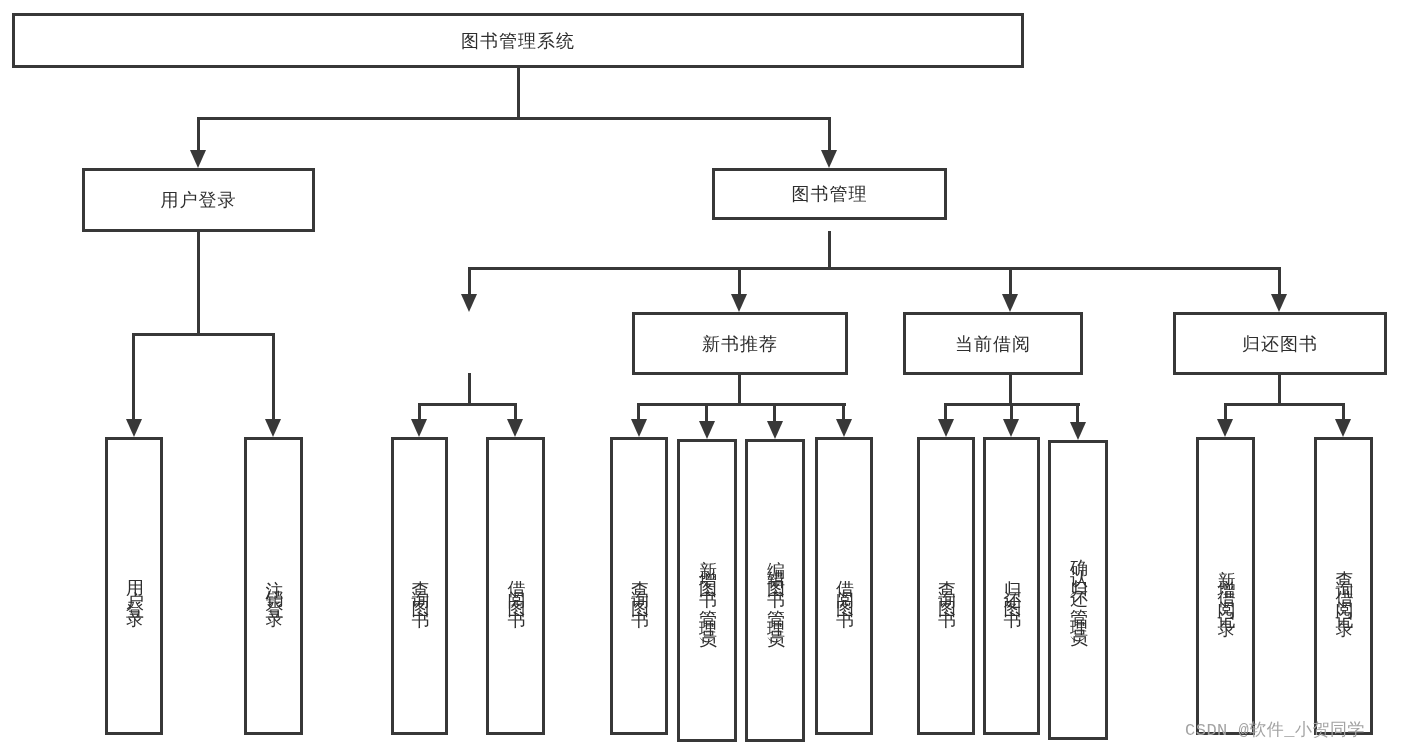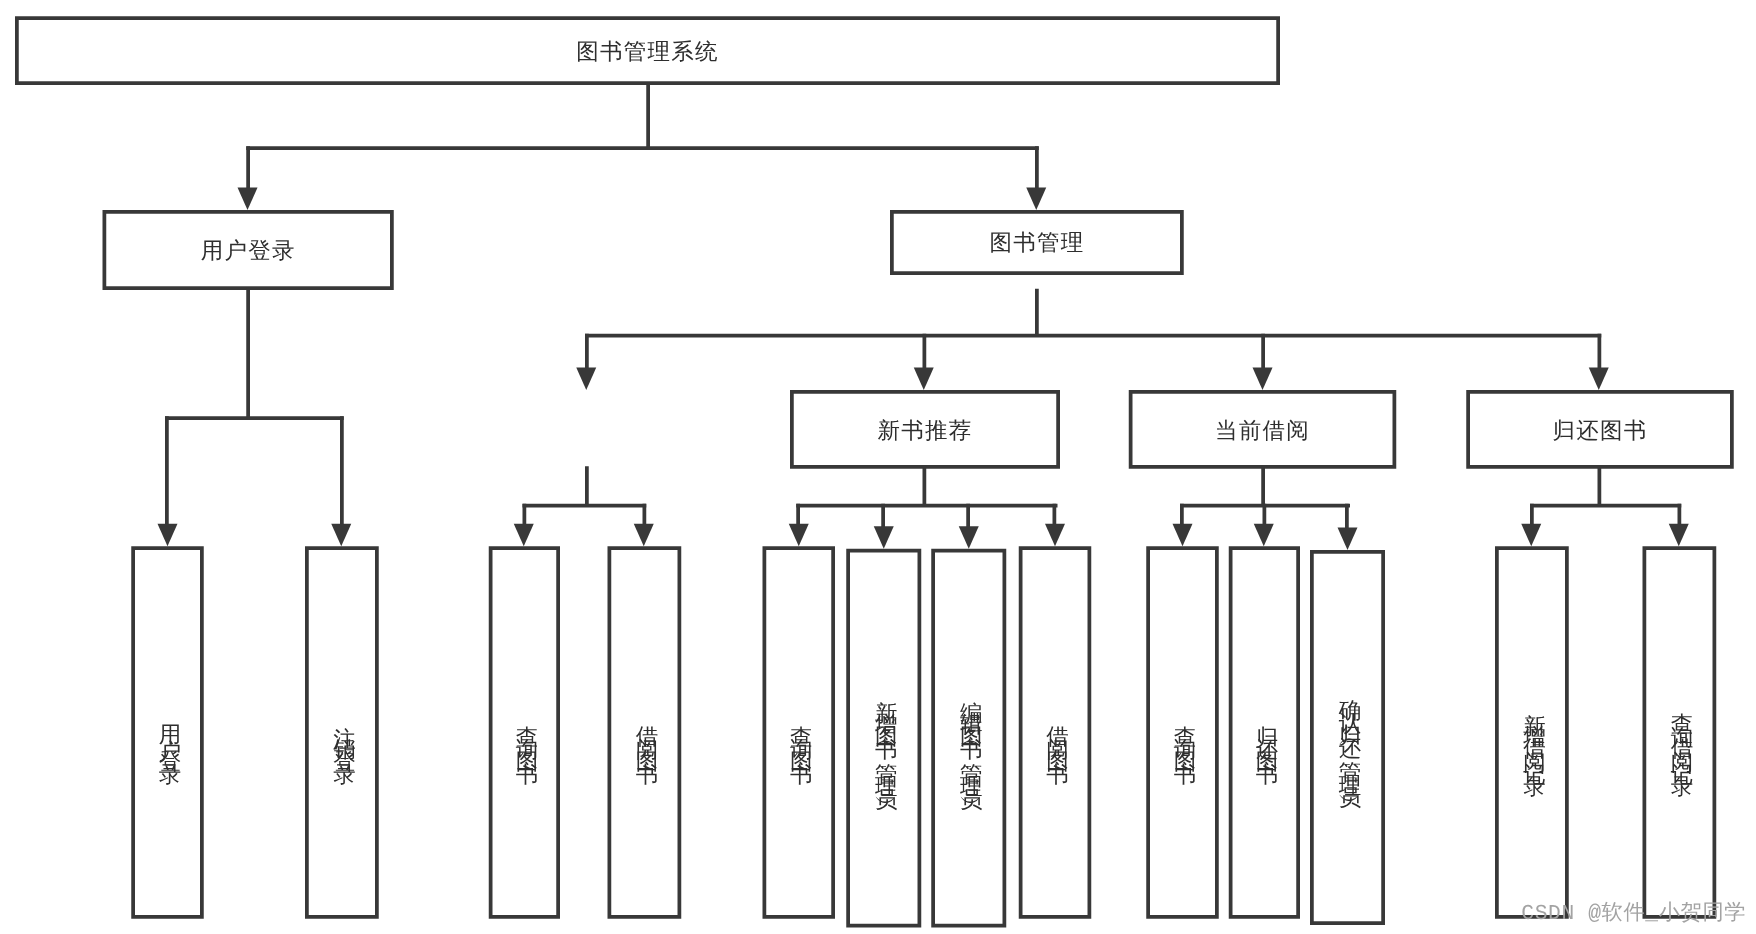--- a/index.html
+++ b/index.html
@@ -56,21 +56,21 @@
 <body>
 
 <div id="stage">
 
   <div class="box" style="left:12px;top:13px;width:1012px;height:55px;">图书管理系统</div>
 
   <div class="box" style="left:82px;top:168px;width:233px;height:64px;">用户登录</div>
   <div class="box" style="left:712px;top:168px;width:235px;height:52px;">图书管理</div>
 
   <div class="box" style="left:632px;top:312px;width:216px;height:63px;">新书推荐</div>
-  <div class="box" style="left:903px;top:312px;width:214px;height:63px;">当前借阅</div>
+  <div class="box" style="left:903px;top:312px;width:180px;height:63px;">当前借阅</div>
   <div class="box" style="left:1173px;top:312px;width:214px;height:63px;">归还图书</div>
 
   <div class="box vbox" style="left:105px;top:437px;width:58px;height:298px;">用户登录</div>
   <div class="box vbox" style="left:244px;top:437px;width:59px;height:298px;">注销登录</div>
 
   <div class="box vbox" style="left:391px;top:437px;width:57px;height:298px;">查询图书</div>
   <div class="box vbox" style="left:486px;top:437px;width:59px;height:298px;">借阅图书</div>
 
   <div class="box vbox" style="left:610px;top:437px;width:58px;height:298px;">查询图书</div>
   <div class="box vbox" style="left:677px;top:439px;width:60px;height:303px;">新增图书（管理员）</div>
@@ -136,15 +136,15 @@
   <div class="line" style="left:1076px;top:403px;width:3px;height:23px;"></div>
   <div class="arrow" style="left:1070px;top:422px;"></div>
 
   <div class="line" style="left:1278px;top:373px;width:3px;height:32px;"></div>
   <div class="line" style="left:1224px;top:403px;width:121px;height:3px;"></div>
   <div class="line" style="left:1224px;top:403px;width:3px;height:20px;"></div>
   <div class="arrow" style="left:1217px;top:419px;"></div>
   <div class="line" style="left:1342px;top:403px;width:3px;height:20px;"></div>
   <div class="arrow" style="left:1335px;top:419px;"></div>
 
-  <div class="watermark" style="left:1185px;top:718px;margin-left:32px;">CSDN @软件_小贺同学</div>
+  <div class="watermark" style="left:1185px;top:718px;">CSDN @软件_小贺同学</div>
 
 </div>
 
 </body></html>

